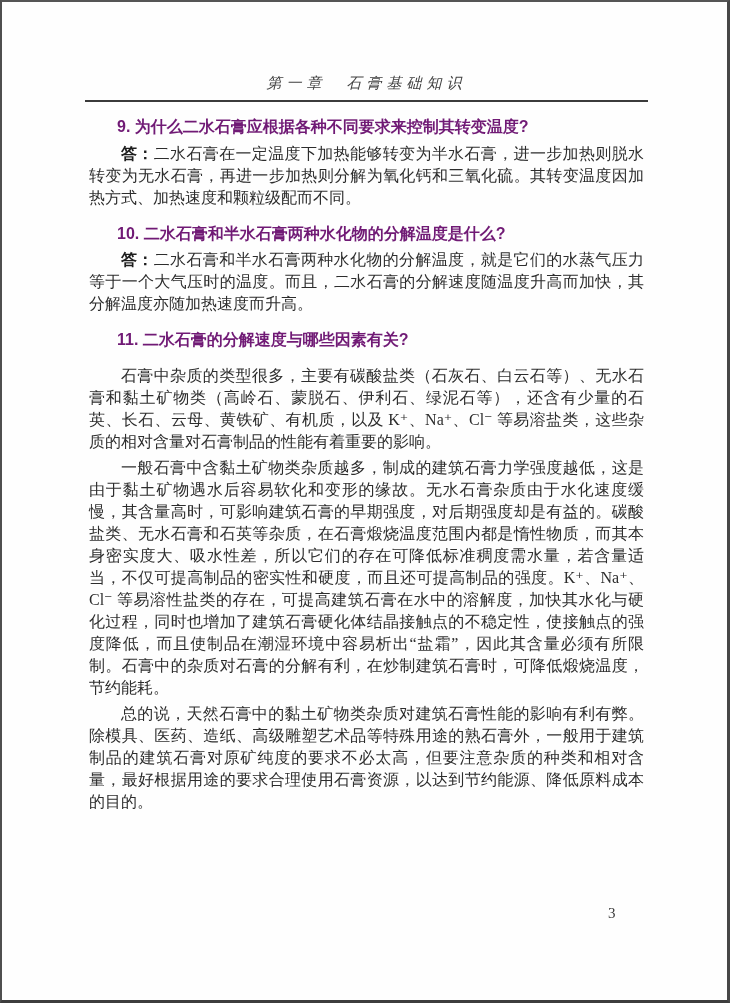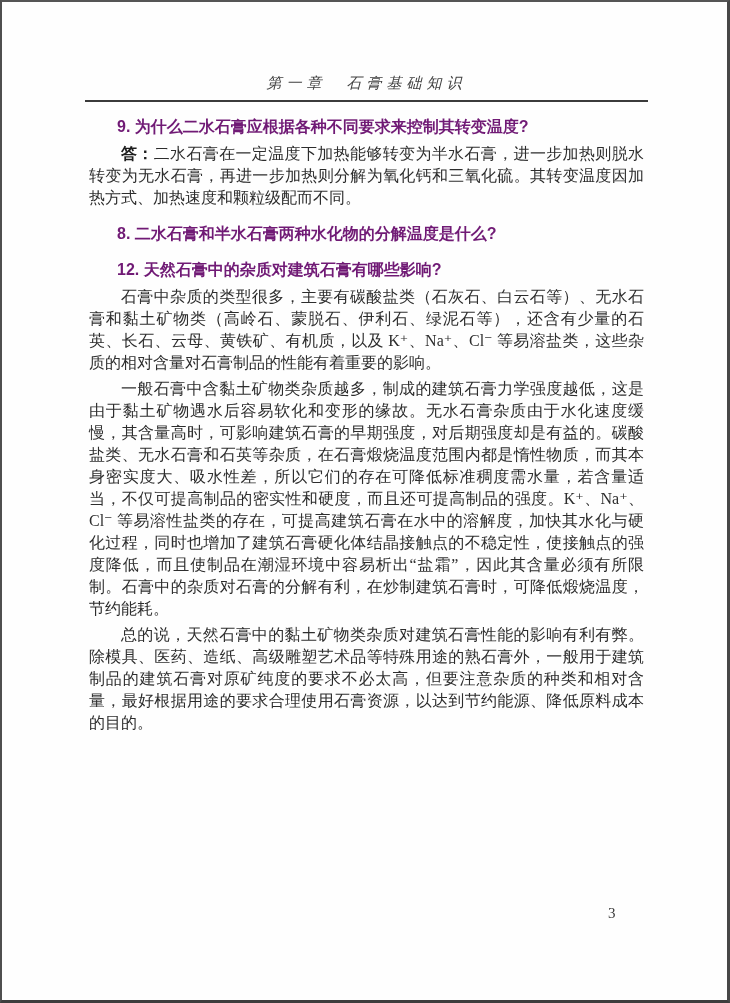--- a/index.html
+++ b/index.html
@@ -87,28 +87,29 @@
 
   <div class="running-header">第一章　石膏基础知识</div>
   <div class="header-rule"></div>
 
   <section class="qa-section">
     <h3 class="question-heading">9. 为什么二水石膏应根据各种不同要求来控制其转变温度?</h3>
     <p class="body-para"><span class="ans-label">答：</span><span>二水石膏在一定温度下加热能够转变为半水石膏，进一步加热则脱水转变为无水石膏，再进一步加热则分解为氧化钙和三氧化硫。其转变温度因加热方式、加热速度和颗粒级配而不同。</span></p>
   </section>
 
   <section class="qa-section">
-    <h3 class="question-heading">8. 二水石膏和半水石膏两种水化物的分解温度是什么?</h3>
+    <h3 class="question-heading">10. 二水石膏和半水石膏两种水化物的分解温度是什么?</h3>
+    <p class="body-para"><span class="ans-label">答：</span><span>二水石膏和半水石膏两种水化物的分解温度，就是它们的水蒸气压力等于一个大气压时的温度。而且，二水石膏的分解速度随温度升高而加快，其分解温度亦随加热速度而升高。</span></p>
   </section>
 
   <section class="qa-section">
+    <h3 class="question-heading">11. 二水石膏的分解速度与哪些因素有关?</h3>
   </section>
 
   <section class="qa-section">
-    <h3 class="question-heading">12. 天然石膏中的杂质对建筑石膏有哪些影响?</h3>
     <p class="body-para">石膏中杂质的类型很多，主要有碳酸盐类（石灰石、白云石等）、无水石膏和黏土矿物类（高岭石、蒙脱石、伊利石、绿泥石等），还含有少量的石英、长石、云母、黄铁矿、有机质，以及 K⁺、Na⁺、Cl⁻ 等易溶盐类，这些杂质的相对含量对石膏制品的性能有着重要的影响。</p>
     <p class="body-para">一般石膏中含黏土矿物类杂质越多，制成的建筑石膏力学强度越低，这是由于黏土矿物遇水后容易软化和变形的缘故。无水石膏杂质由于水化速度缓慢，其含量高时，可影响建筑石膏的早期强度，对后期强度却是有益的。碳酸盐类、无水石膏和石英等杂质，在石膏煅烧温度范围内都是惰性物质，而其本身密实度大、吸水性差，所以它们的存在可降低标准稠度需水量，若含量适当，不仅可提高制品的密实性和硬度，而且还可提高制品的强度。K⁺、Na⁺、Cl⁻ 等易溶性盐类的存在，可提高建筑石膏在水中的溶解度，加快其水化与硬化过程，同时也增加了建筑石膏硬化体结晶接触点的不稳定性，使接触点的强度降低，而且使制品在潮湿环境中容易析出“盐霜”，因此其含量必须有所限制。石膏中的杂质对石膏的分解有利，在炒制建筑石膏时，可降低煅烧温度，节约能耗。</p>
     <p class="body-para">总的说，天然石膏中的黏土矿物类杂质对建筑石膏性能的影响有利有弊。除模具、医药、造纸、高级雕塑艺术品等特殊用途的熟石膏外，一般用于建筑制品的建筑石膏对原矿纯度的要求不必太高，但要注意杂质的种类和相对含量，最好根据用途的要求合理使用石膏资源，以达到节约能源、降低原料成本的目的。</p>
   </section>
 
 </div>
 
 <div class="page-number">3</div>
 
 </body></html>

